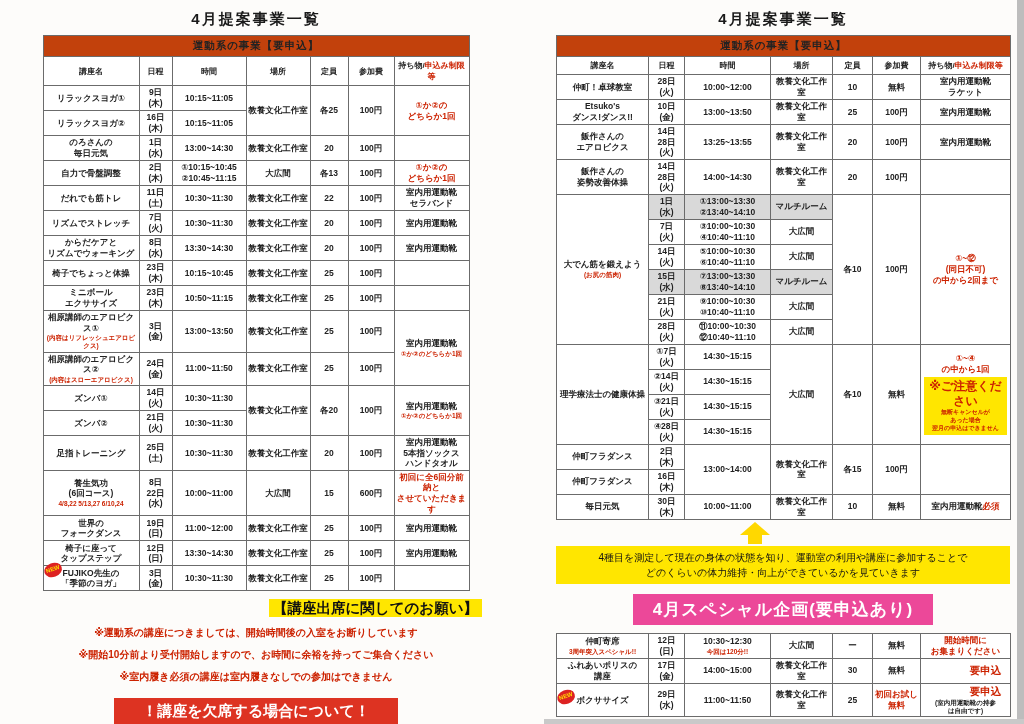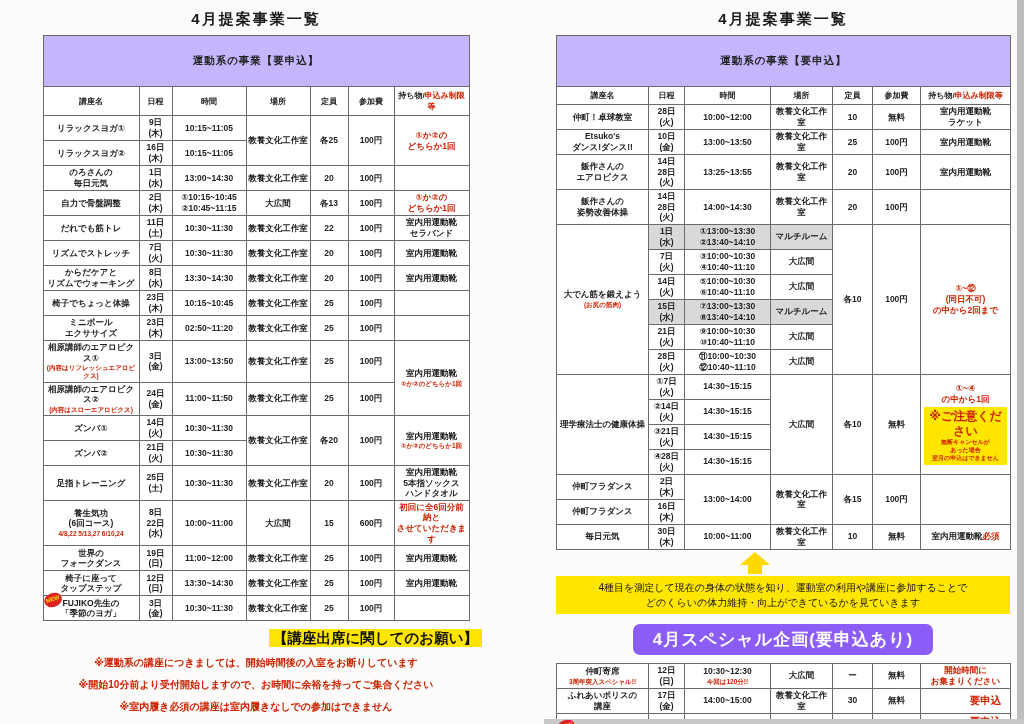--- a/index.html
+++ b/index.html
@@ -8,21 +8,21 @@
   .edge-r{position:absolute;right:0;top:0;width:7px;height:100%;background:#bdbdbd;}
   .edge-b{position:absolute;right:0;bottom:0;width:480px;height:5px;background:#c9c9c9;}
   .page{position:absolute;top:6px;}
   .page-left{left:30px;width:452px;}
   .page-right{left:556px;width:454px;}
   .page-title{text-align:center;font-size:15px;font-weight:bold;letter-spacing:2px;color:#1a1a1a;margin:4px 0 6px;}
   table.doc-table{border-collapse:collapse;table-layout:fixed;margin:0 auto;background:#fff;}
   .t-left{width:426px;}
   .t-right{width:454px;}
   .doc-table th,.doc-table td{border:1px solid #6b6b6b;text-align:center;vertical-align:middle;padding:1px 1px;color:#222;}
-  .doc-table th.band{background:#c4b5fd;font-size:10.5px;font-weight:bold;padding:18px 0;letter-spacing:1px;}
+  .doc-table th.band{background:#c2410c;font-size:10.5px;font-weight:bold;padding:3px 0;letter-spacing:1px;}
   .doc-table th{font-size:8px;font-weight:bold;background:#fff;padding:3px 0;}
   .doc-table td{font-size:8.5px;line-height:1.25;height:22px;}
   .cw{position:relative;}
   .m{font-weight:bold;}
   .sub{font-size:6.5px;font-weight:bold;margin-top:1px;}
   .red{color:#cc2200;}
   .big{font-size:10.5px;padding-left:40px;}
   .gray{background:#d9d9d9;}
   .warnbox{background:#ffe600;margin:3px 2px 1px;padding:2px 1px;}
   .wt{color:#cc2200;font-weight:bold;font-size:12px;}
@@ -33,21 +33,21 @@
   .hl{background:#ffe600;padding:1px 4px;}
   .notice-title{font-size:14.5px;font-weight:bold;color:#111;margin:4px 0 2px;text-align:right;}
   .red-line{color:#cc2200;font-weight:bold;font-size:10px;margin:8px 0;}
   .absent-box{display:inline-block;background:#dd3322;color:#fff;font-size:15px;font-weight:bold;padding:4px 28px;margin:6px 0 6px;}
   
   .arrow-up{width:40px;margin:2px auto 0;position:relative;left:-28px;}
   .arrow-head{width:0;height:0;border-left:15px solid transparent;border-right:15px solid transparent;border-bottom:13px solid #ffd800;margin:0 auto;}
   .arrow-stem{width:14px;height:9px;background:#ffd800;margin:0 auto;}
   .fitness-note{background:#ffe600;text-align:center;font-size:10px;font-weight:normal;color:#111;padding:4px 2px;line-height:1.5;margin-top:2px;}
   .banner-wrap{text-align:center;margin:10px 0 8px;}
-  .special-banner{display:inline-block;background:#8b5cf6;color:#fff;font-size:17px;font-weight:bold;padding:4px 20px;letter-spacing:1px;border-radius:7px;}
+  .special-banner{display:inline-block;background:#ec4899;color:#fff;font-size:17px;font-weight:bold;padding:4px 20px;letter-spacing:1px;}
 </style>
 </head>
 <body>
 
 <div class="scan">
 
   <div class="page page-left">
     <div class="page-title">4月提案事業一覧</div>
 
     <table class="doc-table t-left">
@@ -381,21 +381,21 @@
                 <div class="m">ミニボール<br>エクササイズ</div>
               </div>
             </td>
             <td>
               <div class="cw">
                 <div class="m">23日<br>(木)</div>
               </div>
             </td>
             <td>
               <div class="cw">
-                <div class="m">02:50~11:20</div>
+                <div class="m">10:50~11:15</div>
               </div>
             </td>
             <td>
               <div class="cw">
                 <div class="m">教養文化工作室</div>
               </div>
             </td>
             <td>
               <div class="cw">
                 <div class="m">25</div>

